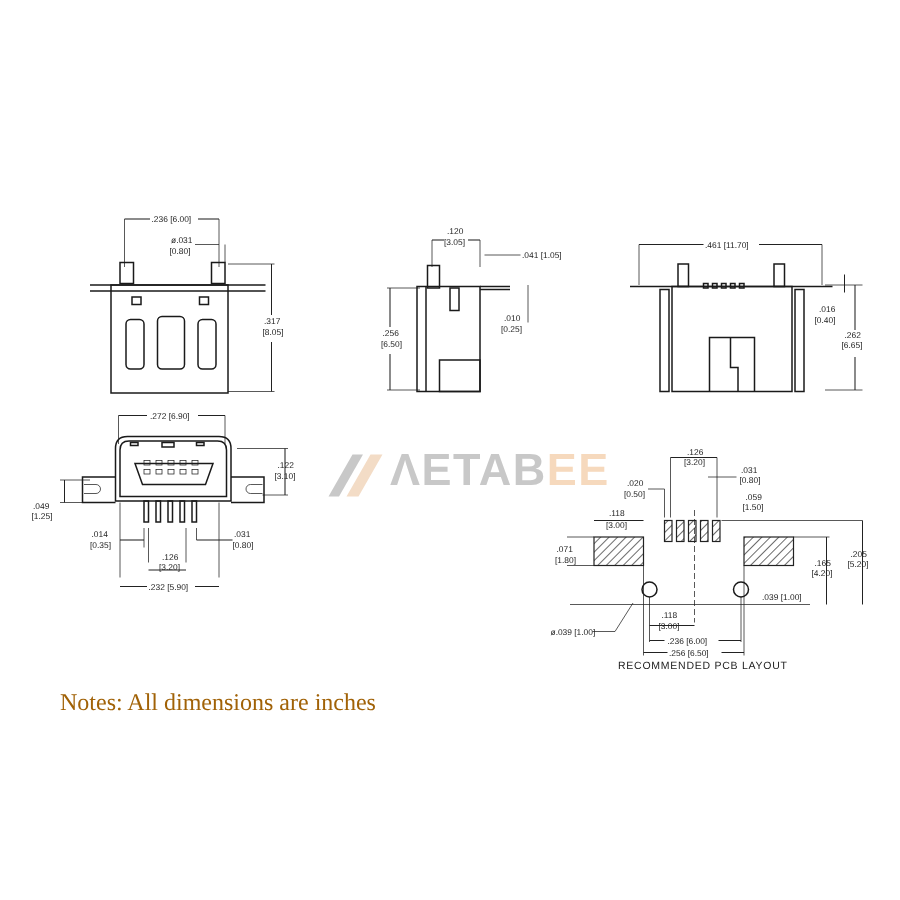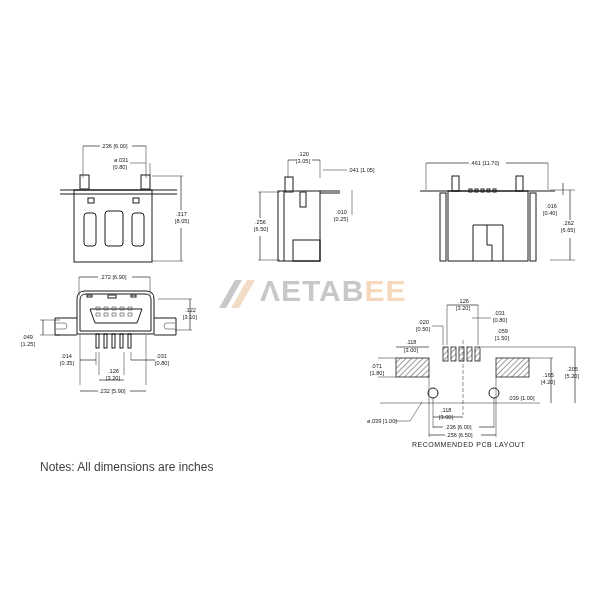--- a/index.html
+++ b/index.html
@@ -3,22 +3,22 @@
 <meta charset="utf-8">
 <style>
   html,body{margin:0;padding:0;background:#ffffff;}
   #root{position:relative;width:600px;height:600px;background:#fff;overflow:hidden;font-family:"Liberation Sans",sans-serif;}
   svg{position:absolute;left:0;top:0;}
   .dim{font-family:"Liberation Sans",sans-serif;font-size:5.6px;fill:#222;}
   .ln{stroke:#222;stroke-width:0.7;fill:none;}
   .thin{stroke:#222;stroke-width:0.5;fill:none;}
   .part{stroke:#1a1a1a;stroke-width:1;fill:none;}
   .hatch{fill:url(#hatch);stroke:#222;stroke-width:0.8;}
-  #notes{position:absolute;left:40px;top:460px;font-size:12px;color:#404040;font-family:Liberation Sans, sans-serif;}
-  #logo{position:absolute;left:215px;top:272px;width:170px;height:40px;text-align:center;}
+  #notes{position:absolute;left:40px;top:460px;font-size:16px;color:#a16207;font-family:Liberation Serif, serif;}
+  #logo{position:absolute;left:215px;top:295px;width:170px;height:40px;text-align:center;}
   #logo-text{position:absolute;left:45px;top:2px;font-size:30px;font-weight:bold;letter-spacing:1px;color:#c8c8c8;font-family:"Liberation Sans",sans-serif;}
   #logo-tail{color:#f6d9bd;}
   #pcb-caption{position:absolute;left:412px;top:441px;font-size:7px;color:#222;letter-spacing:0.5px;font-family:"Liberation Sans",sans-serif;}
 </style>
 </head>
 <body>
 
 <div id="root">
 
 <svg width="600" height="600" viewBox="0 0 600 600">

